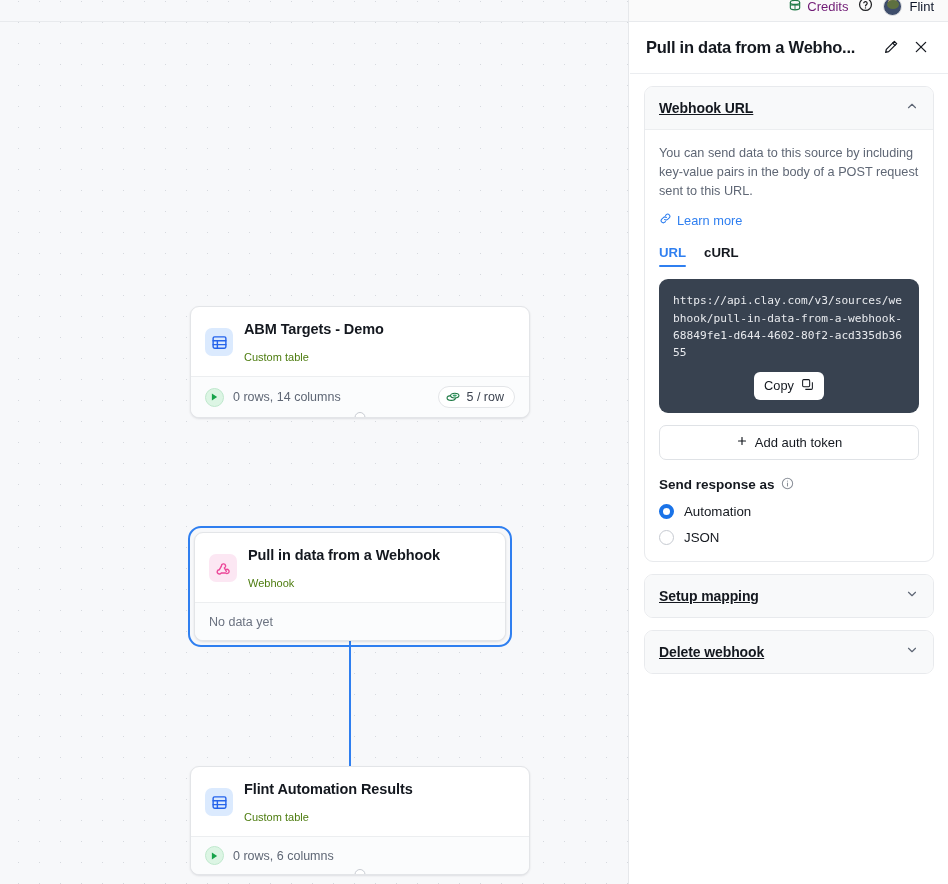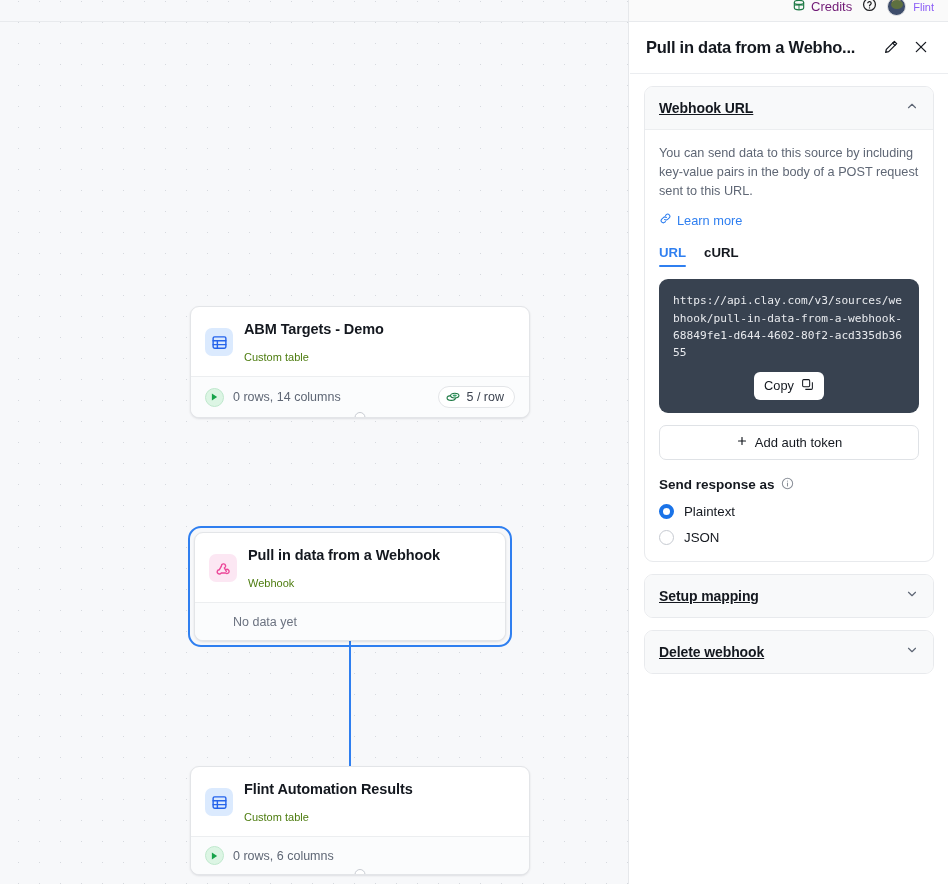--- a/index.html
+++ b/index.html
@@ -28,21 +28,21 @@
   .avatar {
     width: 19px; height: 19px; border-radius: 50%;
     background: radial-gradient(circle at 50% 30%, #c9a68a 0 32%, #3e4d6b 33% 100%);
     border: 1px solid #d4d6da;
     overflow: hidden; position: relative;
   }
   .avatar::after {
     content: ""; position: absolute; left: 3px; top: 2px; width: 12px; height: 9px;
     border-radius: 50%; background: #5e7040;
   }
-  .avatar-name { font-size: 11px; color: #8b5cf6; }
+  .avatar-name { font-size: 13px; color: #0f172a; }
 
   
   .canvas {
     position: absolute; top: 0; left: 0; width: 629px; height: 884px;
     background-color: #f7f8fa;
     background-image: radial-gradient(circle, #d6d9de 0.7px, transparent 0.8px);
     background-size: 21px 21px;
     background-position: 8px 12px;
     border-right: 1px solid #e6e8eb;
     overflow: hidden;
@@ -76,21 +76,21 @@
     display: flex; align-items: center; justify-content: space-between;
     padding: 9px 14px; min-height: 38px;
   }
   .foot-left { display: flex; align-items: center; gap: 9px; }
   .play {
     width: 19px; height: 19px; border-radius: 50%;
     background: #dcf5e4; border: 1px solid #bfe8cd;
     display: flex; align-items: center; justify-content: center; flex: 0 0 auto;
   }
   .foot-text { font-size: 12.5px; color: #5f6775; }
-  .empty-text { font-size: 12.5px; color: #6b7280; margin-left: 24px; }
+  .empty-text { font-size: 12.5px; color: #6b7280; }
   .credits-badge {
     display: flex; align-items: center; gap: 6px;
     border: 1px solid #e3e5e8; border-radius: 13px;
     background: #ffffff; padding: 3px 10px 3px 7px;
     font-size: 12.5px; color: #3c4350;
   }
   .handle {
     position: absolute; left: 50%; transform: translateX(-50%);
     bottom: -6px; width: 11px; height: 11px; border-radius: 50%;
     background: #ffffff; border: 1.6px solid #c6cad1;
@@ -395,21 +395,21 @@
               <svg width="13" height="13" viewBox="0 0 24 24" fill="none" stroke="#8b9099" stroke-width="1.9">
                 <circle cx="12" cy="12" r="9.5"></circle>
                 <line x1="12" y1="11" x2="12" y2="16.5" stroke-linecap="round"></line>
                 <circle cx="12" cy="7.6" r="1" fill="#8b9099" stroke="none"></circle>
               </svg>
             </span>
           </div>
 
           <div class="radio-row">
             <span class="radio on"></span>
-            <span class="radio-label">Plaintext</span>
+            <span class="radio-label">Automation</span>
           </div>
           <div class="radio-row">
             <span class="radio"></span>
             <span class="radio-label">JSON</span>
           </div>
 
         </div>
       </div>
 
       <div class="section">

